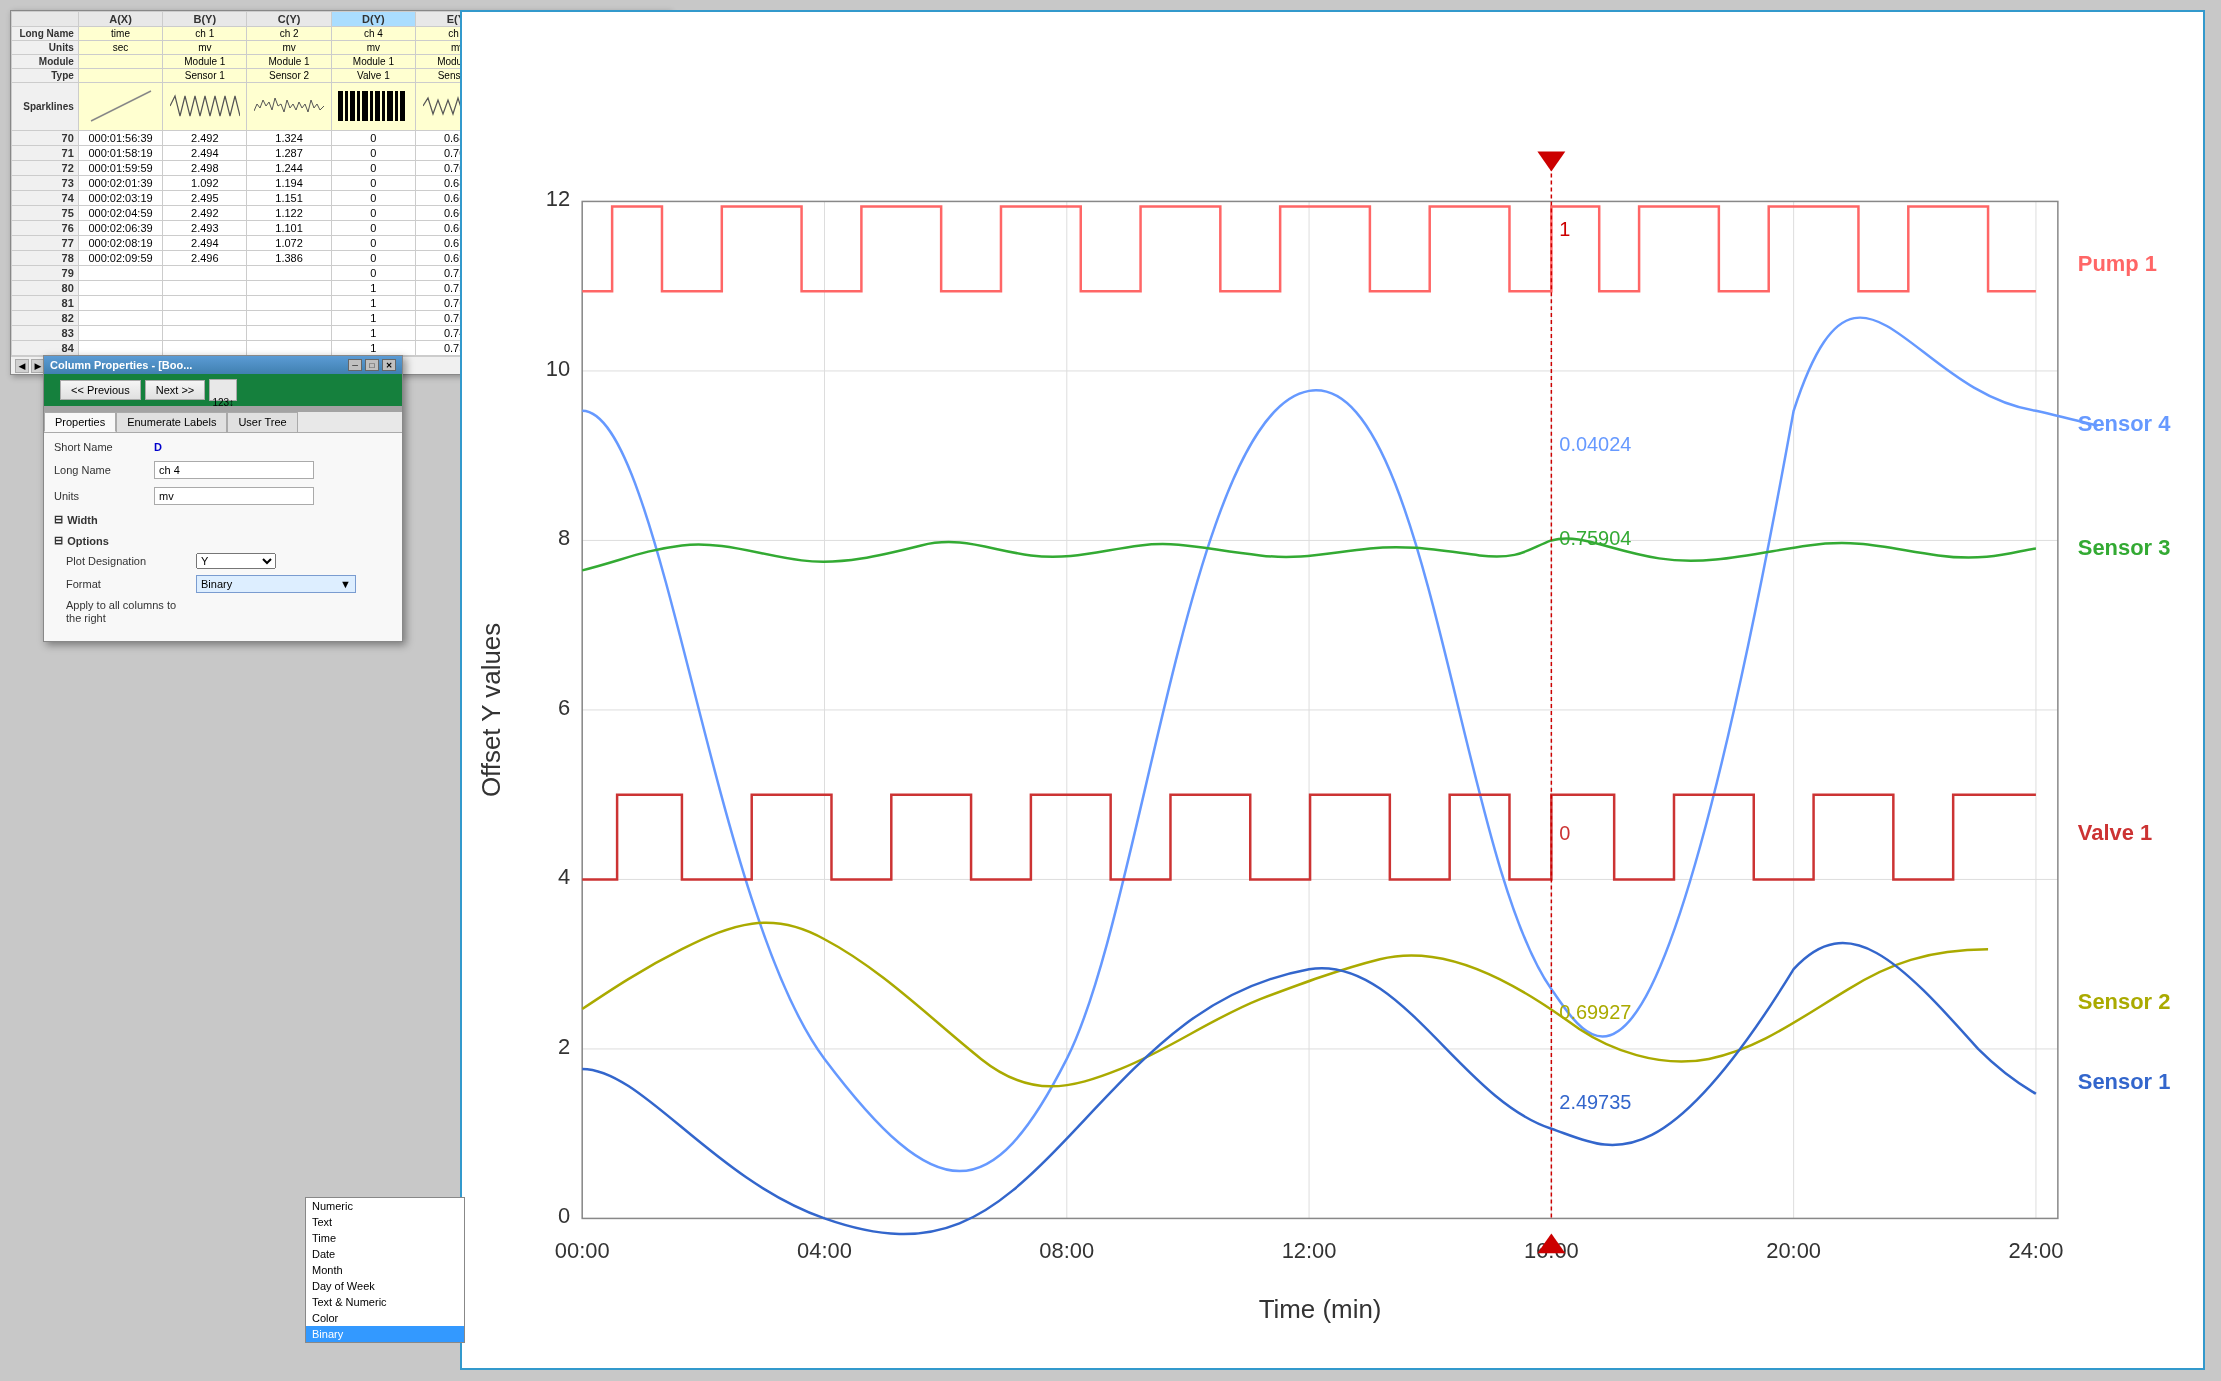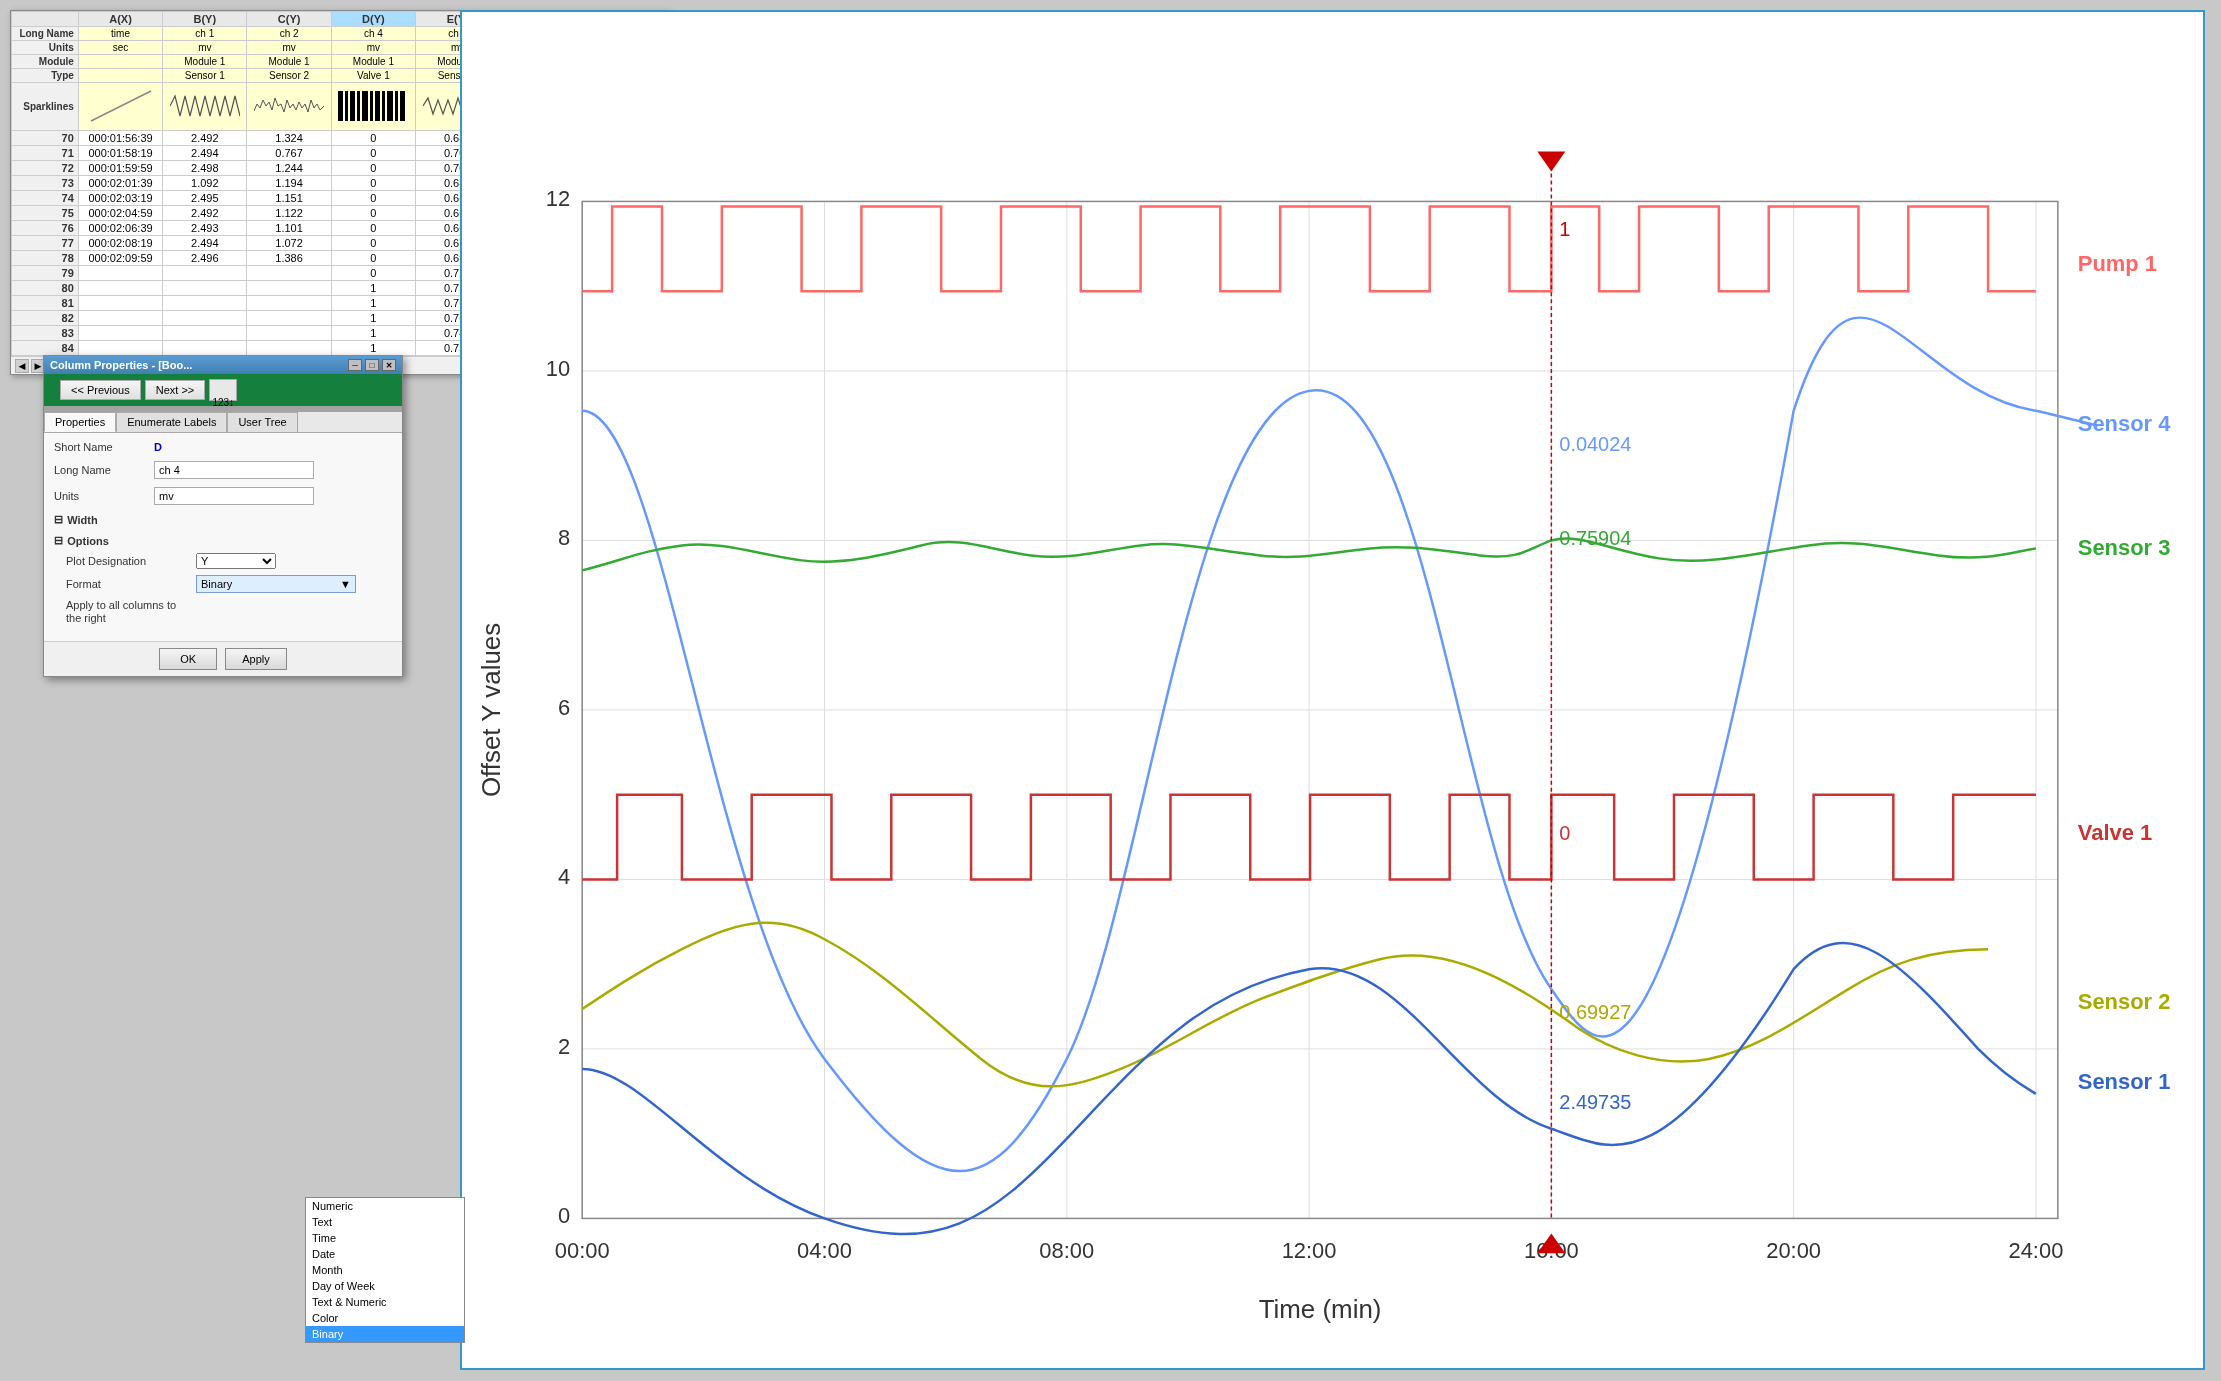--- a/index.html
+++ b/index.html
@@ -343,21 +343,21 @@
             <td>1.324</td>
             <td>0</td>
             <td>0.687</td>
             <td>0.108</td>
             <td>1</td>
         </tr>
         <tr class="data-row">
           <td class="row-header">71</td>
           <td>000:01:58:19</td>
             <td>2.494</td>
-            <td>0.767</td>
+            <td>1.287</td>
             <td>0</td>
             <td>0.705</td>
             <td>0.093</td>
             <td>1</td>
         </tr>
         <tr class="data-row">
           <td class="row-header">72</td>
           <td>000:01:59:59</td>
             <td>2.498</td>
             <td>1.244</td>
@@ -650,24 +650,20 @@
               <span style="margin-left:4px;">▼</span>
             </div>
           </div>
         </div>
         <div class="cp-row-inline">
           <span class="cp-label" style="width:160px;font-size:11px;line-height:1.2;">Apply to all columns to<br>the right</span>
         </div>
       </div>
     </div>
   </div>
-  <div id="col-props-footer">
-    <button class="footer-btn">OK</button>
-    <button class="footer-btn-apply">Apply</button>
-  </div>
 
   <div id="format-dropdown" style="top: 841px; left: 261px;">
     <div class="dd-item">Numeric</div>
     <div class="dd-item">Text</div>
     <div class="dd-item">Time</div>
     <div class="dd-item">Date</div>
     <div class="dd-item">Month</div>
     <div class="dd-item">Day of Week</div>
     <div class="dd-item">Text &amp; Numeric</div>
     <div class="dd-item">Color</div>

